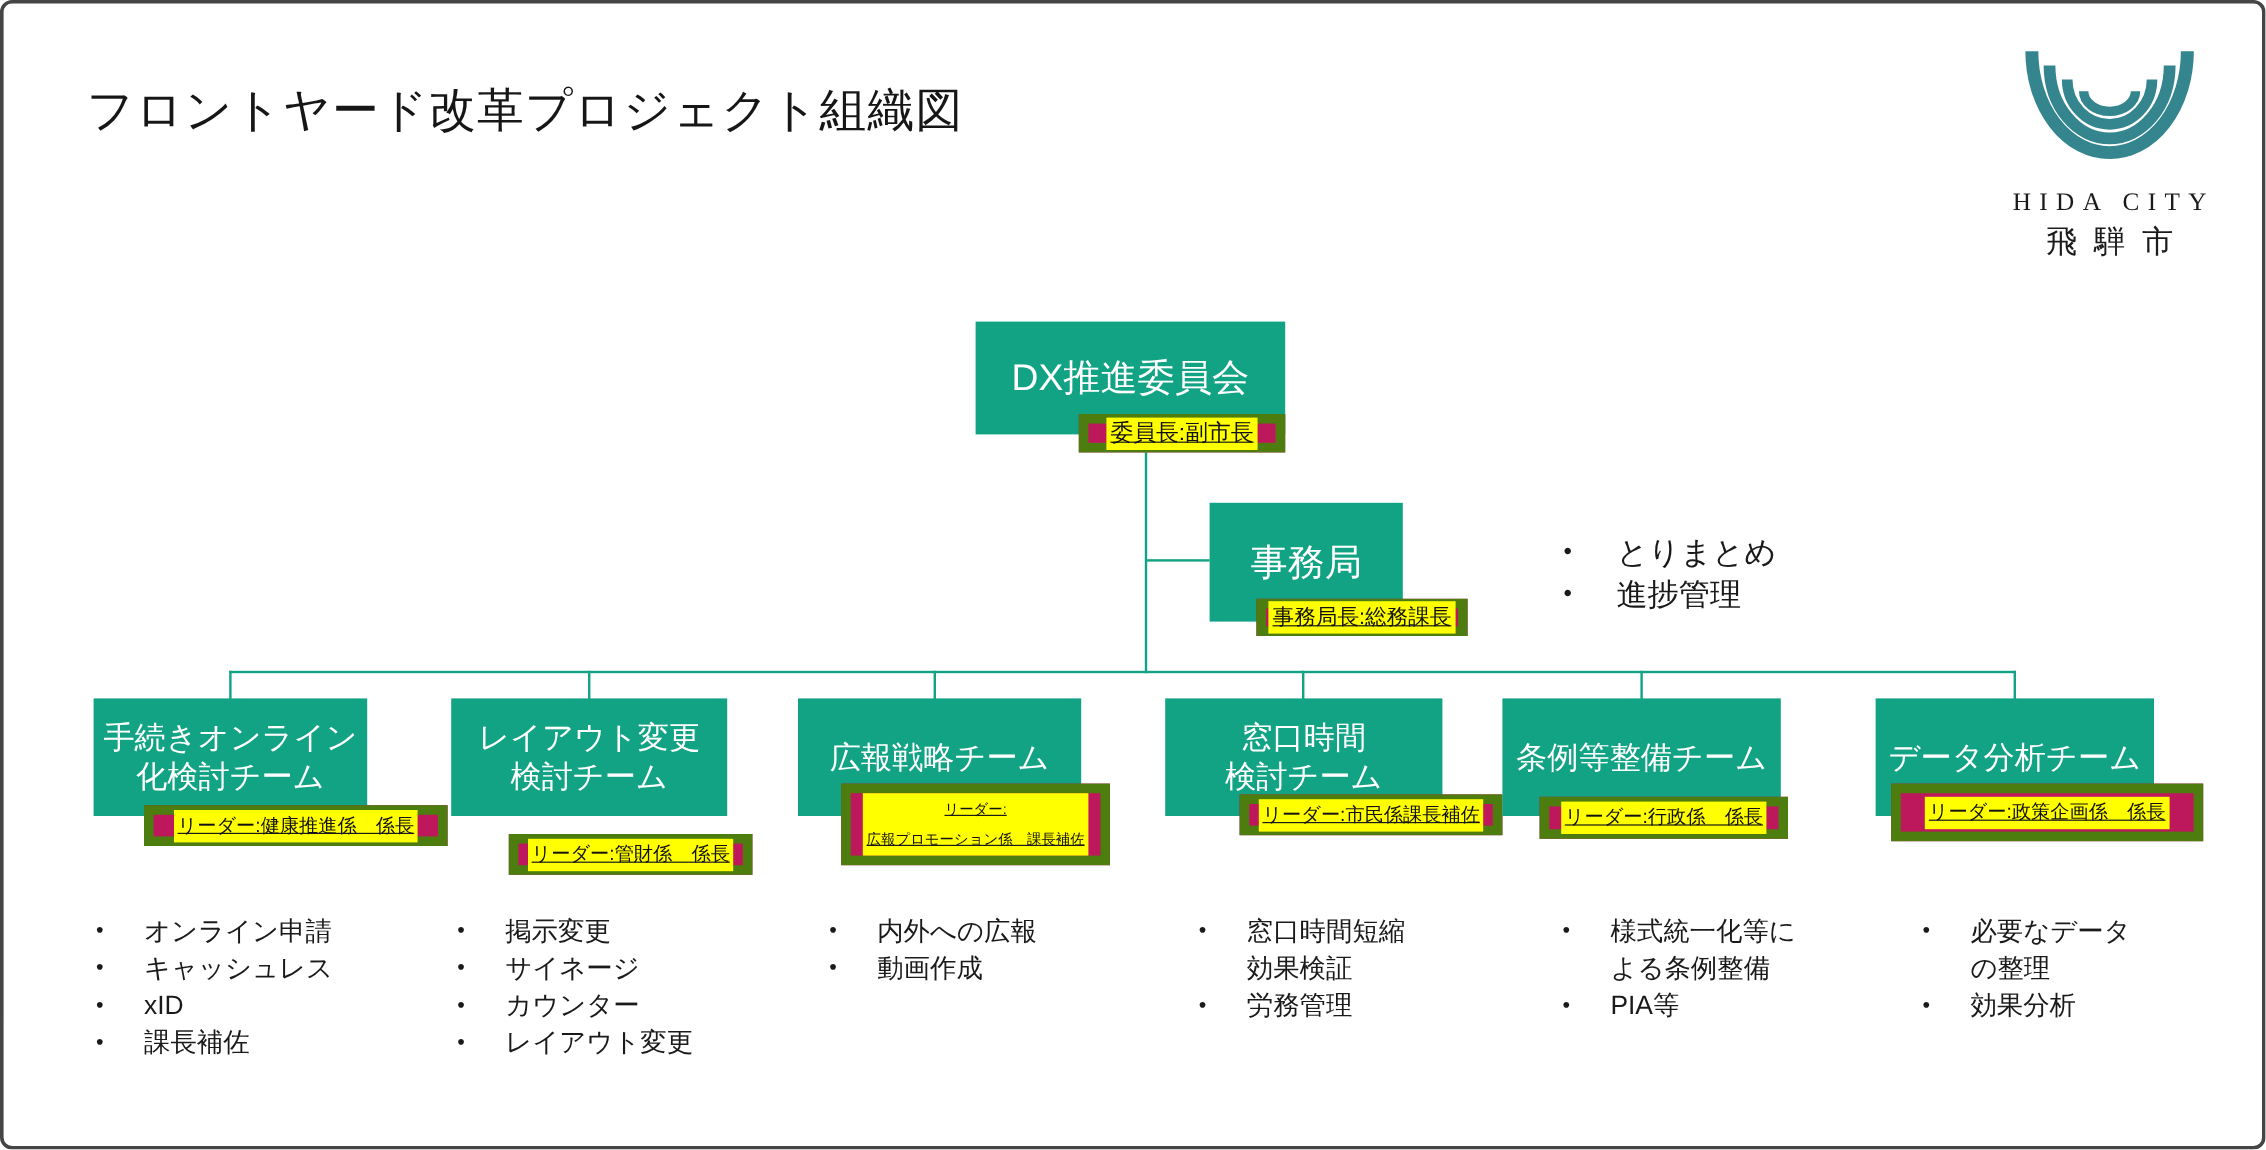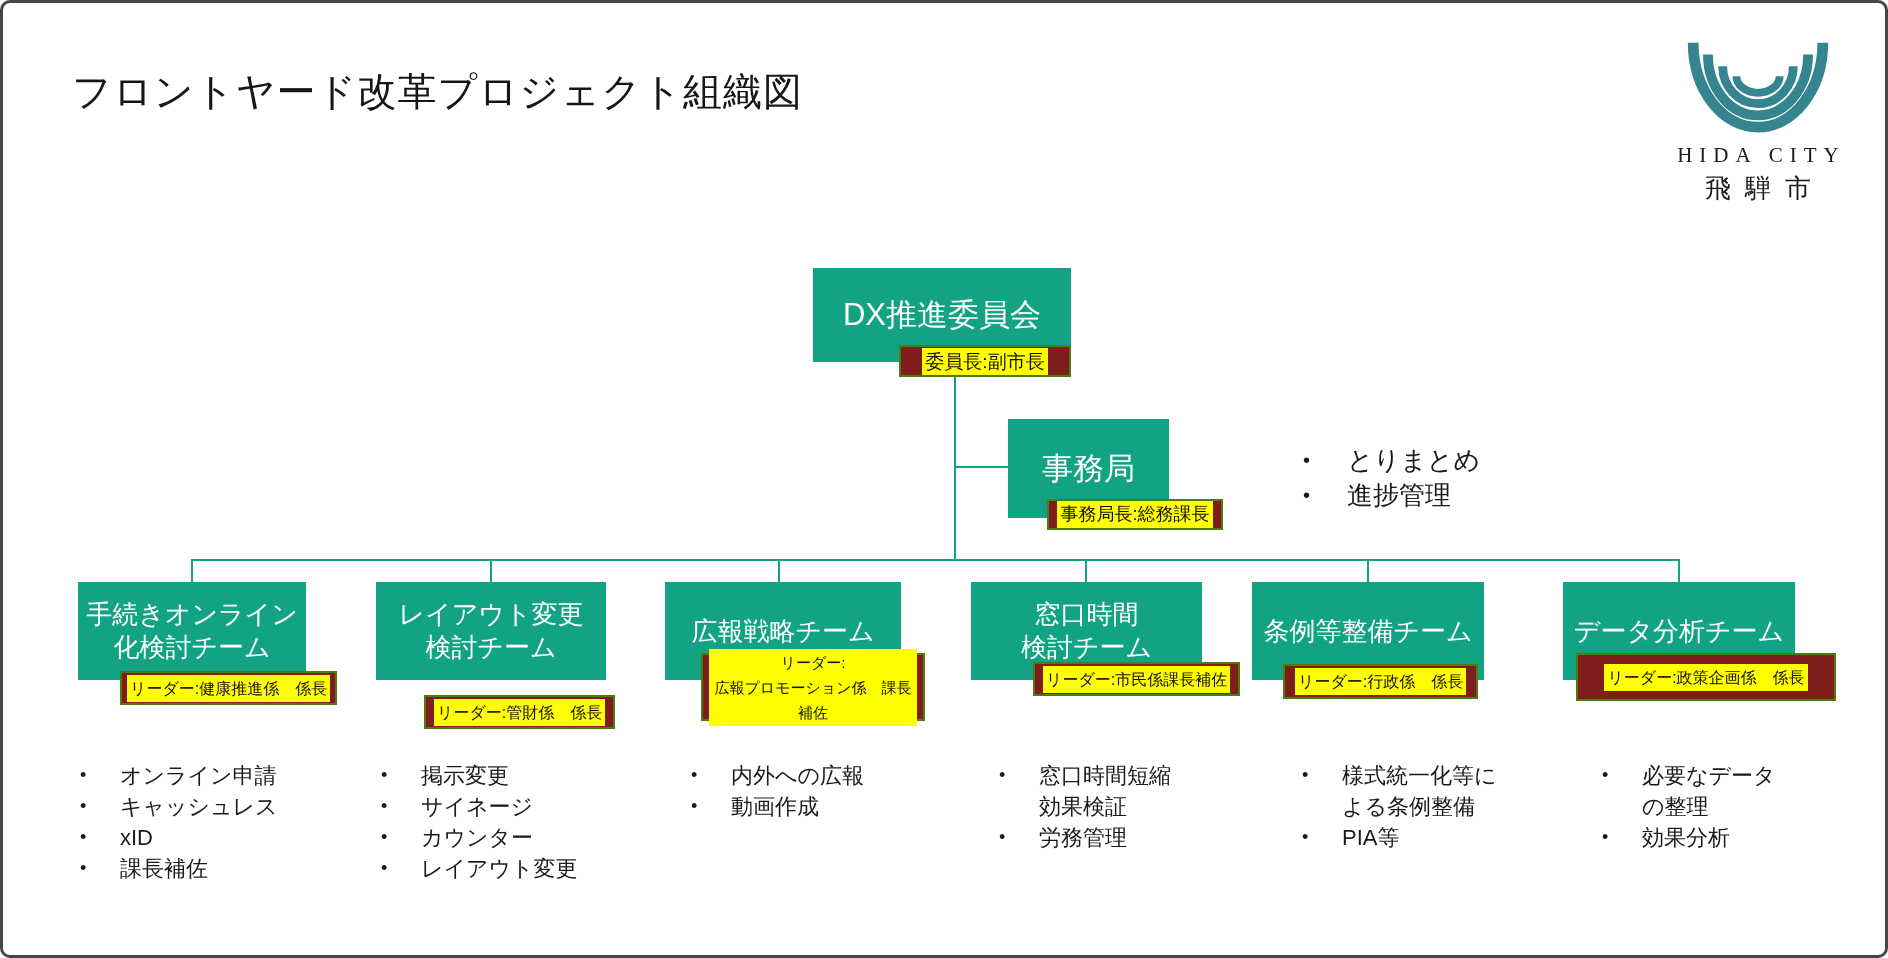--- a/index.html
+++ b/index.html
@@ -16,38 +16,38 @@
   }
   
   .gbox{
     background:#12a385; color:#ffffff; display:flex; align-items:center; justify-content:center;
     text-align:center; box-sizing:border-box;
   }
   .big{font-size:31px;}
   .team-g{font-size:26px; line-height:33px; white-space:pre-line;}
   
   .rlabel{
-    background:#7f1d1d; border:2px solid #4d7c0f; box-sizing:border-box;
-    display:flex; align-items:center; justify-content:center; text-align:center;
+    background:#be185d; border:8px solid #4d7c0f; box-sizing:border-box;
+    display:flex; align-items:center; justify-content:center; text-align:center;text-decoration:underline;
   }
   .hl{background:#ffff00; color:#111; padding:1px 3px; white-space:pre-line; line-height:25px;}
   .role-f{font-size:19px;}
   .leader-f{font-size:16px;}
-  .leader-f3{font-size:15px;}
+  .leader-f3{font-size:12px;}
   
   .line{background:#12a385;}
   
   .items{display:flex; flex-direction:column;}
   .item{display:flex; font-size:22px; line-height:31px;}
   .item .dot{width:40px; flex:0 0 40px; font-size:18px;}
   .sec-items .item{font-size:26px; line-height:35px;}
   .sec-items .item .dot{width:44px; flex:0 0 44px; font-size:20px;}
   
   .logo-wrap{left:1650px; top:26px; width:210px; text-align:center;}
-  .logo-en{font-family:"Liberation Serif","DejaVu Serif",serif; font-size:21px; letter-spacing:7px; padding-left:7px; color:#1b1b1b; margin-top:2px;}
+  .logo-en{font-family:"Liberation Serif","DejaVu Serif",serif; font-size:21px; letter-spacing:7px; padding-left:7px; color:#1b1b1b; margin-top:14px;}
   .logo-ja{font-family:"Liberation Serif","DejaVu Serif",serif; font-size:26px; letter-spacing:14px; padding-left:14px; color:#1b1b1b; margin-top:3px;}
 </style>
 </head>
 <body>
 
 <div class="slide">
 
   <div class="abs title">フロントヤード改革プロジェクト組織図</div>
 
   <div class="abs logo-wrap">
@@ -88,21 +88,21 @@
         <span class="pre">とりまとめ</span>
       </div>
     <div class="item">
         <span class="dot">•</span>
         <span class="pre">進捗管理</span>
       </div>
   </div>
 
   <div class="abs gbox team-g" style="left:75px; top:579px; width:228px; height:98px;">手続きオンライン
 化検討チーム</div>
-  <div class="abs rlabel leader-f" style="left:117px; top:668px; height:34px; padding:0 5px;">
+  <div class="abs rlabel leader-f" style="left:117px; top:668px; height:34px; padding:0 17px;">
     <span class="hl">リーダー:健康推進係　係長</span>
   </div>
   <div class="abs items" style="left:77px; top:757px;">
     <div class="item">
         <span class="dot">•</span>
         <span class="pre">オンライン申請</span>
       </div>
     <div class="item">
         <span class="dot">•</span>
         <span class="pre">キャッシュレス</span>

